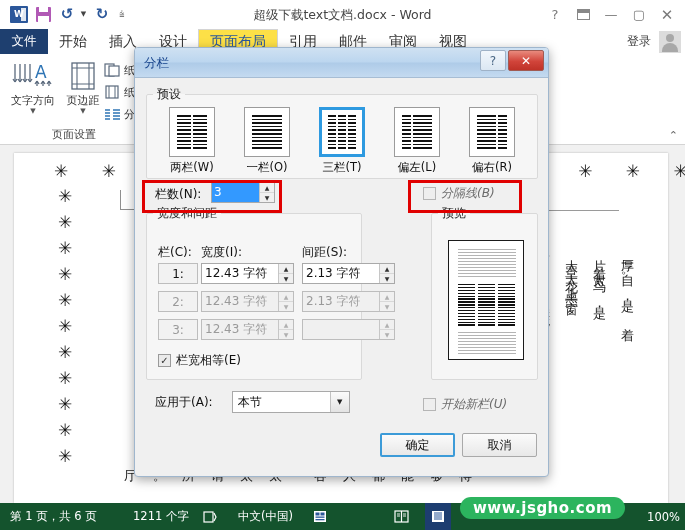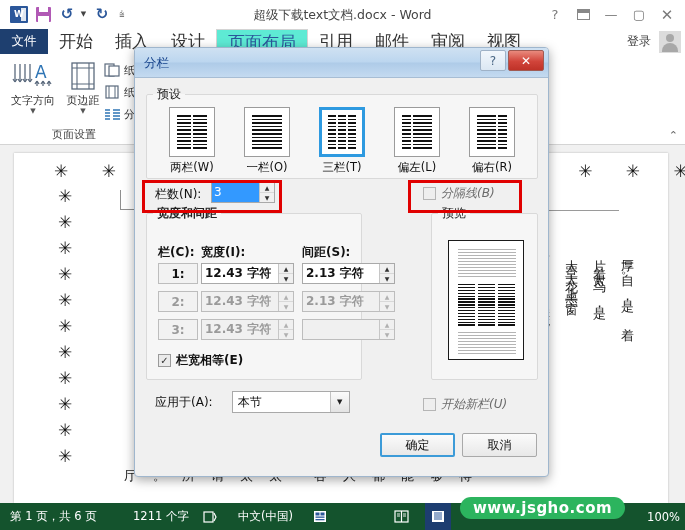--- a/index.html
+++ b/index.html
@@ -68,23 +68,23 @@
     background: #2b579a;
   }
   .tab-file {
     position: absolute; left: 0; top: 0; width: 48px; height: 25px;
     background: #1e3f6f; color: #fff; font-size: 12.5px;
     display: flex; align-items: center; justify-content: center;
   }
   .tabs { position: absolute; left: 48px; top: 0; height: 25px; display: flex; background: #fff; width: 637px; }
   .tab {
     height: 25px; padding: 0 11px; display: flex; align-items: center;
-    font-size: 17px; color: #333;
-  }
-  .tab.active { color: #2b579a; border: 1px solid #d4d4d4; border-bottom: none; background: #5eead4; }
+    font-size: 14px; color: #333;
+  }
+  .tab.active { color: #2b579a; border: 1px solid #d4d4d4; border-bottom: none; background: #fde047; }
   .signin {
     position: absolute; right: 34px; top: 0; height: 25px; display: flex; align-items: center;
     font-size: 12px; color: #444;
   }
   .avatar {
     position: absolute; right: 4px; top: 2px; width: 22px; height: 22px;
     background: #dcdcdc;
   }
   .avatar::before {
     content: ""; position: absolute; left: 7px; top: 3px; width: 8px; height: 8px;
@@ -251,21 +251,21 @@
 
   .cb { position: absolute; display: flex; align-items: center; gap: 5px; font-size: 12px; color: #111; }
   .cb .box {
     width: 13px; height: 13px; border: 1px solid #9a9a9a; background: #fff;
     display: flex; align-items: center; justify-content: center; font-size: 10px; color: #333;
   }
   .cb.dis { color: #6b6b6b; font-style: italic; }
   .cb.dis .box { background: #eee; border-color: #b5b5b5; }
   .cb.on .box { background: #eaeaea; }
 
-  .wsgrp { left: 11px; top: 127px; width: 216px; height: 175px; font-weight: bold; }
+  .wsgrp { left: 11px; top: 127px; width: 216px; height: 175px; }
 
   .prevgrp { left: 296px; top: 127px; width: 107px; height: 175px; }
   .prevpaper {
     position: absolute; left: 16px; top: 18px; width: 76px; height: 120px;
     background: #fff; border: 1.5px solid #1a1a1a;
   }
   .pv-gray { position: absolute; left: 9px; width: 58px; }
   .pv-gray i { display: block; height: 1px; background: #b4b4b4; margin-bottom: 2px; }
   .pv-cols { position: absolute; left: 9px; display: flex; gap: 3px; }
   .pv-cols div { width: 17px; }

